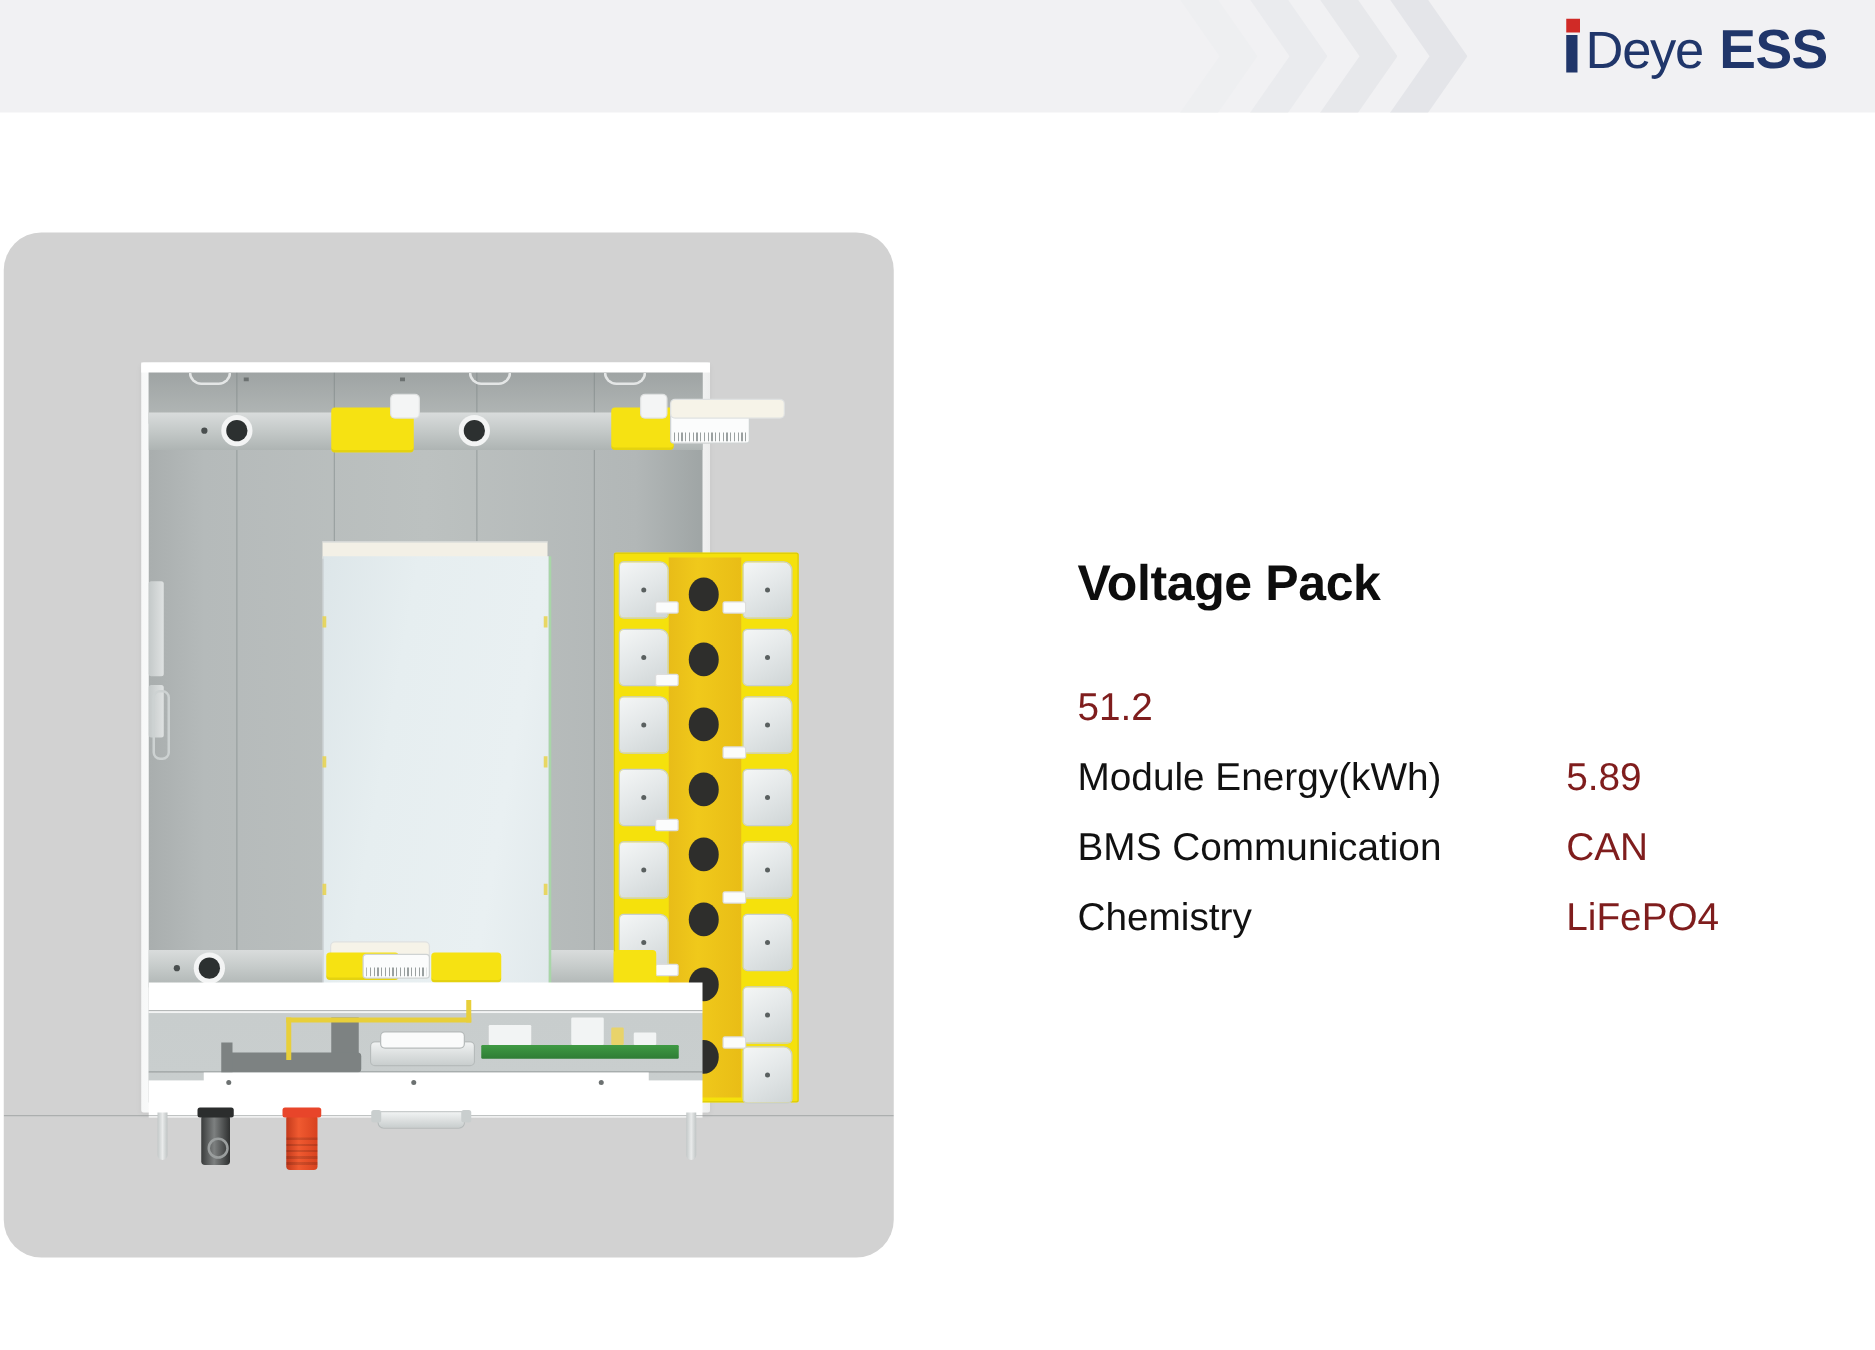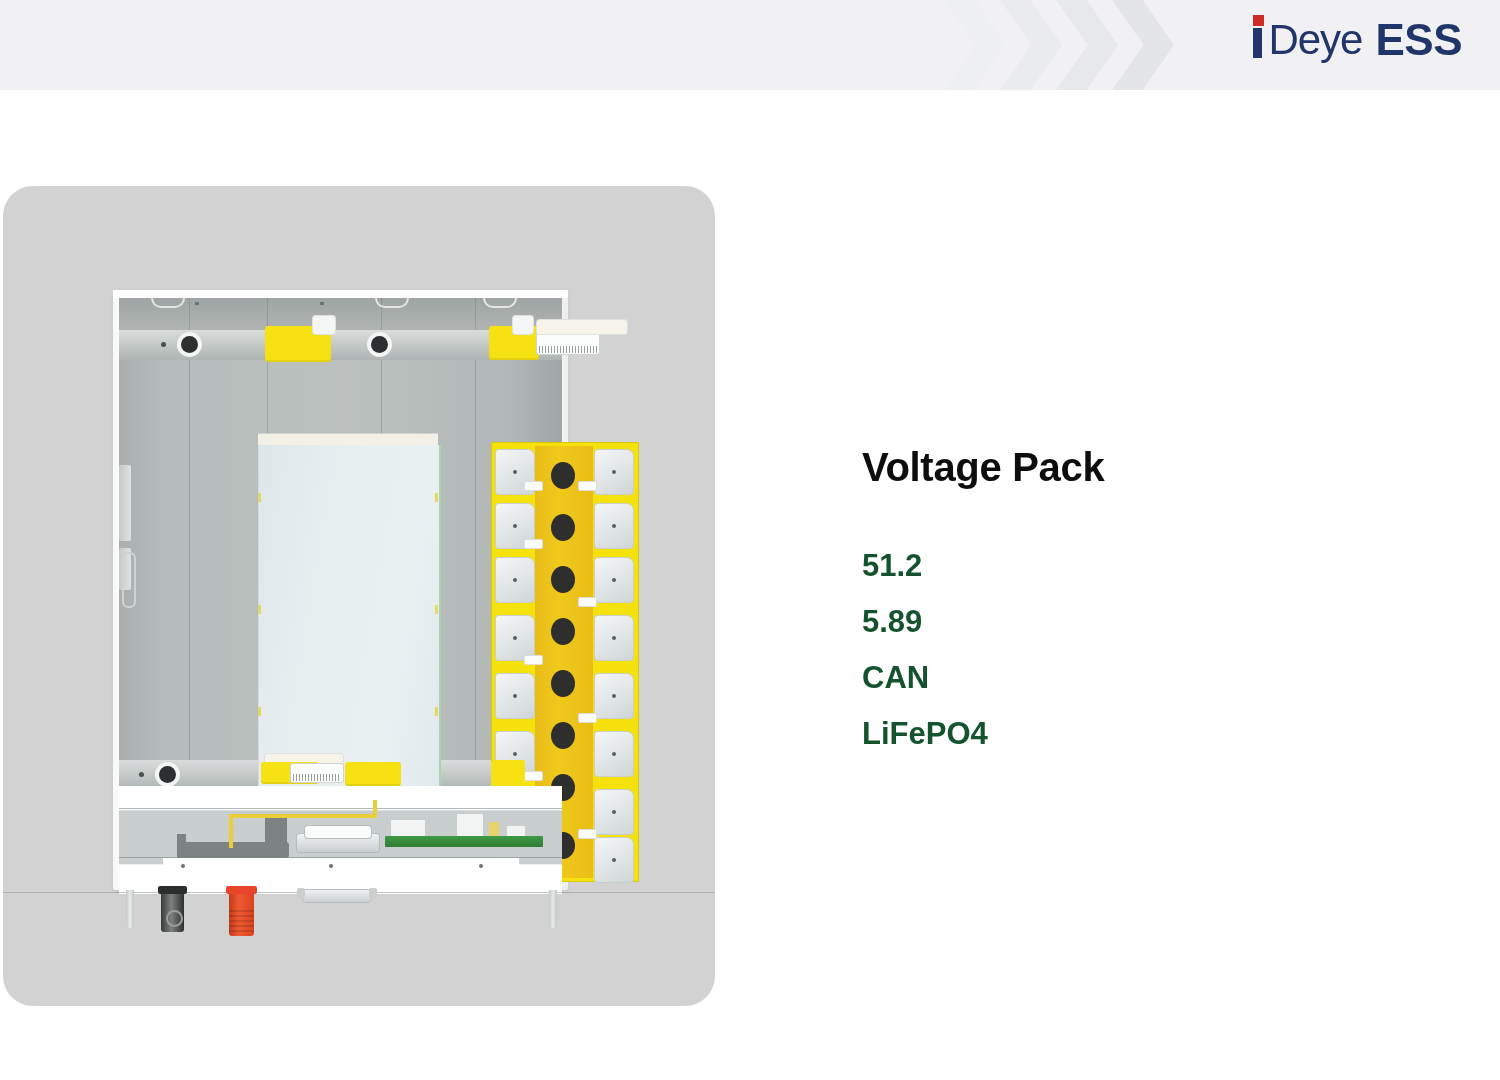--- a/index.html
+++ b/index.html
@@ -343,22 +343,22 @@
   .spec-label {
     width: 391px;
     font-size: 31px;
     font-weight: 400;
     color: #111111;
     line-height: 40px;
     white-space: nowrap;
   }
   .spec-value {
     font-size: 31px;
-    font-weight: 700;
-    color: #14532d;
+    font-weight: 400;
+    color: #7f1d1d;
     line-height: 40px;
     white-space: nowrap;
   }
 </style>
 </head>
 <body>
 
 <div class="header">
 
   <div class="chevrons">
@@ -538,23 +538,26 @@
 </div>
 
 <div class="spec">
   <h2 class="spec-title">Voltage Pack</h2>
 
   <div class="spec-row">
     <div class="spec-value">51.2</div>
   </div>
 
   <div class="spec-row">
+    <div class="spec-label">Module Energy(kWh)</div>
     <div class="spec-value">5.89</div>
   </div>
 
   <div class="spec-row">
+    <div class="spec-label">BMS Communication</div>
     <div class="spec-value">CAN</div>
   </div>
 
   <div class="spec-row">
+    <div class="spec-label">Chemistry</div>
     <div class="spec-value">LiFePO4</div>
   </div>
 </div>
 
 </body></html>

